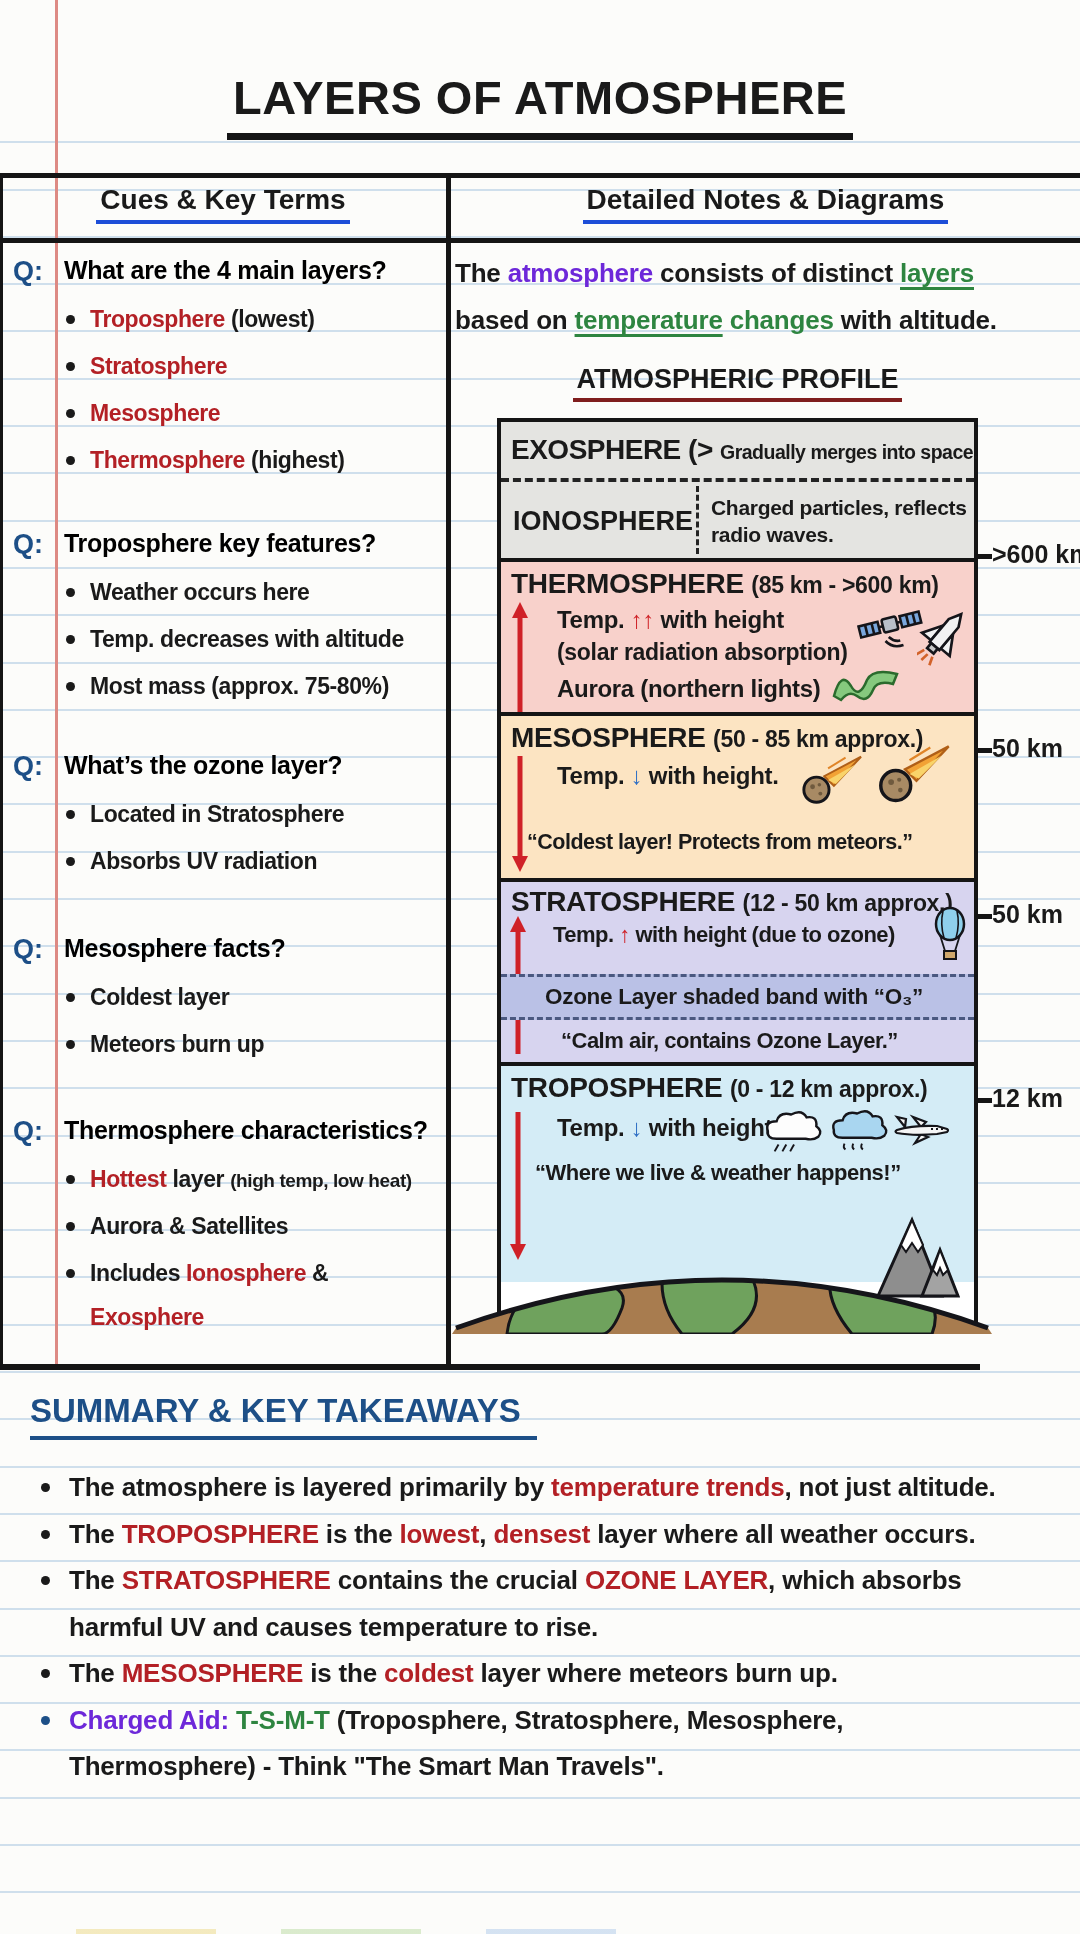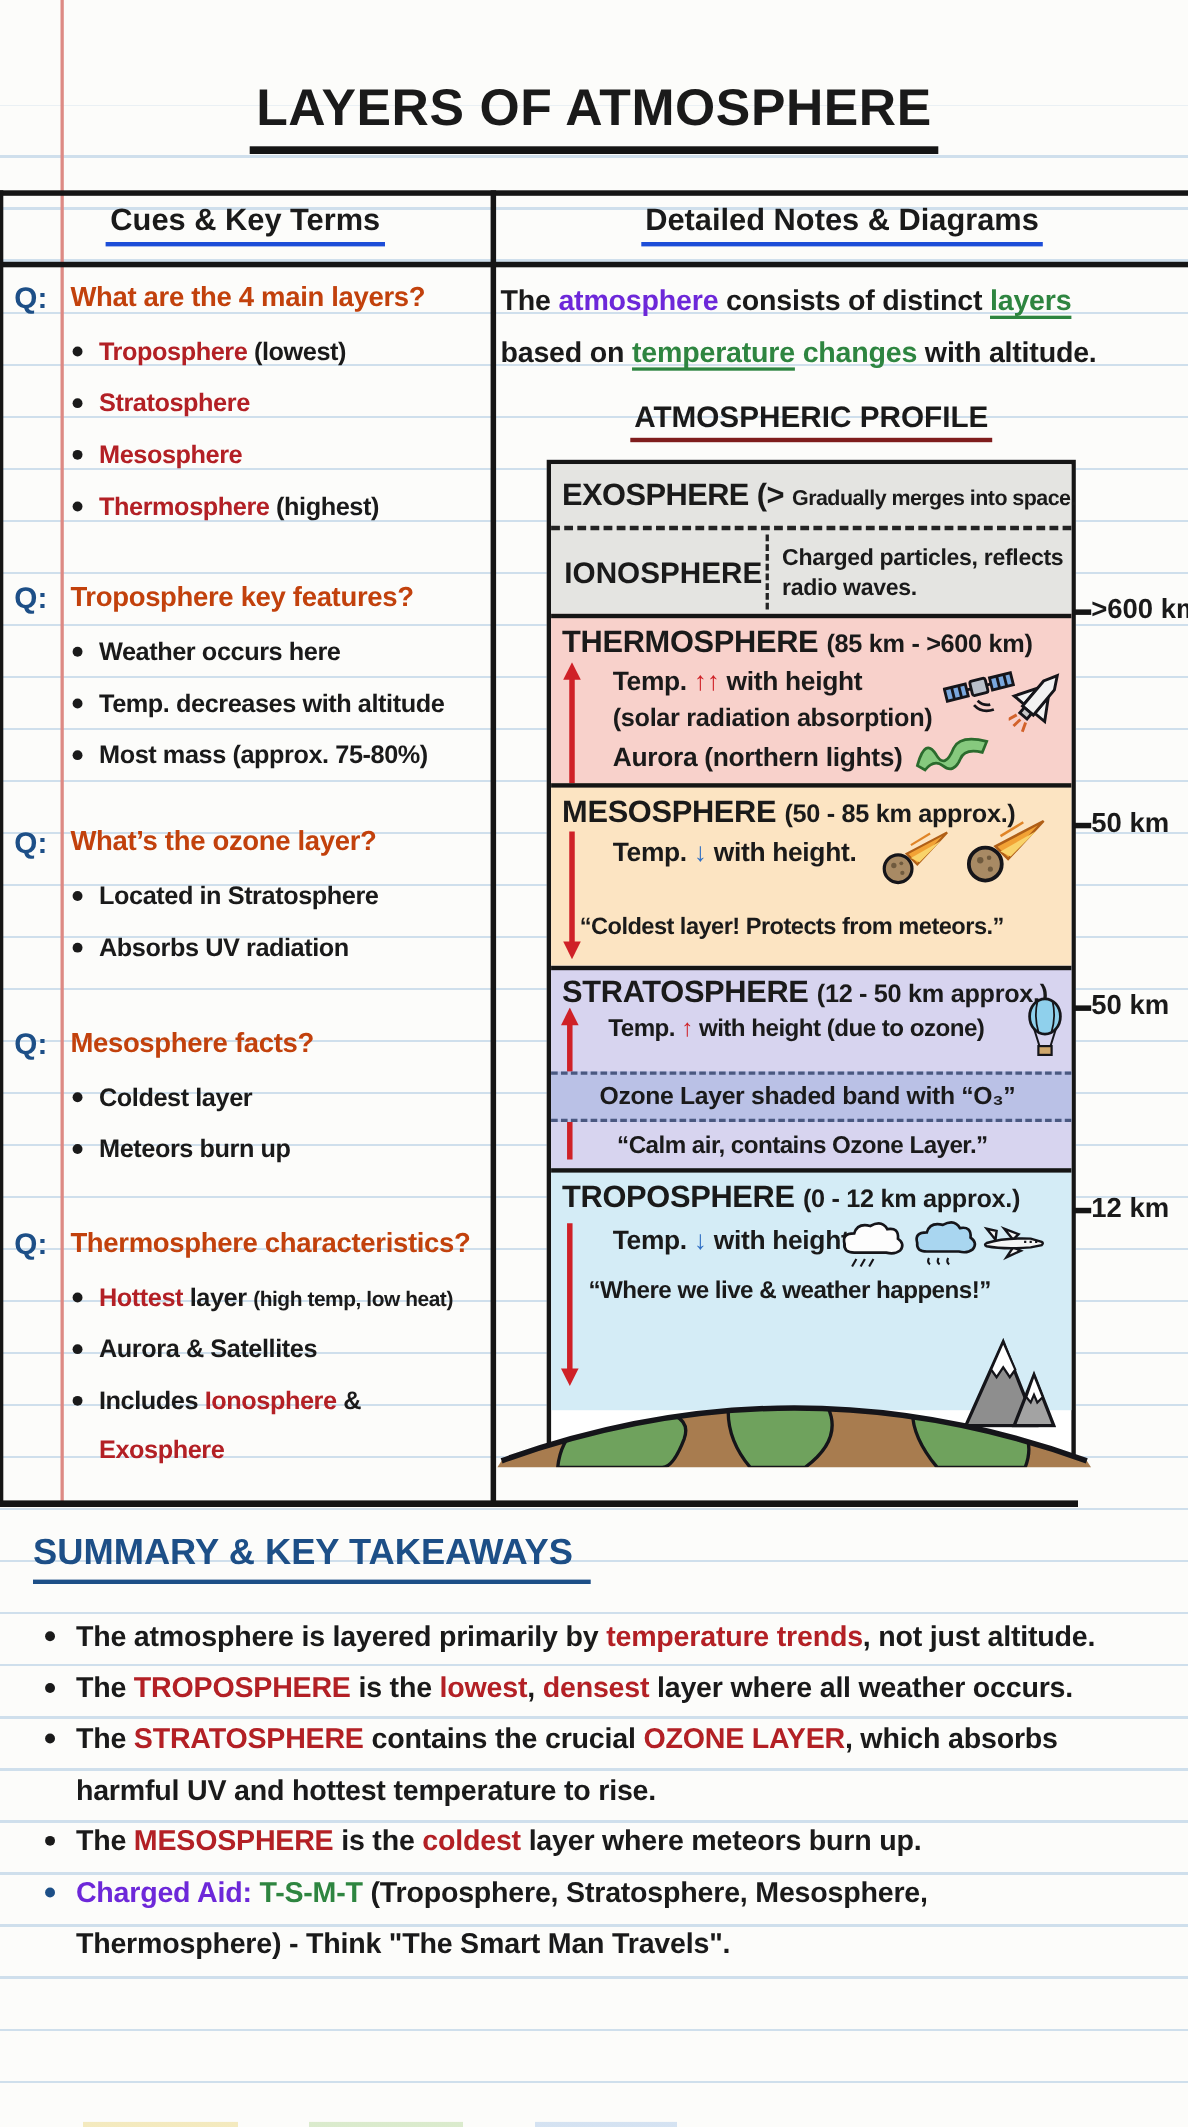--- a/index.html
+++ b/index.html
@@ -14,21 +14,21 @@
   .title{position:absolute;left:0;top:70px;width:100%;text-align:center;margin:0;font-size:47px;font-weight:700;letter-spacing:.5px;}
   .title span{display:inline-block;border-bottom:7px solid #151515;padding:0 6px 8px 6px;}
   
   .hline{position:absolute;background:#151515;}
   .vline{position:absolute;background:#151515;}
   .col-header{position:absolute;top:184px;height:54px;text-align:center;font-size:28px;font-weight:700;}
   .col-header span{display:inline-block;border-bottom:4px solid #1d4ed8;padding:0 4px 4px 4px;text-align:right;}
   
   .cue{position:absolute;left:0;width:444px;}
   .cue .q{position:absolute;left:13px;top:6px;font-size:27px;font-weight:700;color:#1d4f87;}
-  .cue .qt{margin-left:64px;height:47px;line-height:40px;font-size:25px;font-weight:700;color:#c2410c;letter-spacing:-.3px;}
+  .cue .qt{margin-left:64px;height:47px;line-height:40px;font-size:25px;font-weight:700;color:#000000;letter-spacing:-.3px;}
   .cue .cb{position:relative;height:47px;padding-left:90px;line-height:44px;font-size:23px;font-weight:700;letter-spacing:-.4px;}
   .cue .dot{position:absolute;left:66px;top:18px;width:9px;height:9px;border-radius:50%;background:#1a1a1a;}
   
   .intro{position:absolute;left:455px;width:618px;height:47px;line-height:42px;font-size:26px;font-weight:700;letter-spacing:-.2px;}
   .profile-title{position:absolute;left:497px;top:364px;width:481px;text-align:center;font-size:27px;font-weight:700;}
   .profile-title span{display:inline-block;border-bottom:4px solid #7f1d1d;padding:0 3px 3px 3px;}
   
   .pbox{position:absolute;left:497px;top:418px;width:481px;height:908px;border:4px solid #151515;box-sizing:border-box;background:#fff;}
   .layer{position:relative;box-sizing:border-box;width:100%;}
   .layer.bt{border-top:4px solid #151515;}
@@ -303,21 +303,21 @@
         <span class="sdot"></span>
       <div class="sline"><span>The atmosphere is layered primarily by </span><span class="c-r">temperature trends</span><span>, not just altitude.</span></div>
     </div>
     <div class="sb">
         <span class="sdot"></span>
       <div class="sline"><span>The </span><span class="c-r">TROPOSPHERE</span><span> is the </span><span class="c-r">lowest</span><span>, </span><span class="c-r">densest</span><span> layer where all weather occurs.</span></div>
     </div>
     <div class="sb">
         <span class="sdot"></span>
       <div class="sline"><span>The </span><span class="c-r">STRATOSPHERE</span><span> contains the crucial </span><span class="c-r">OZONE LAYER</span><span>, which absorbs</span></div>
-      <div class="sline"><span>harmful UV and hottest temperature to rise.</span></div>
+      <div class="sline"><span>harmful UV and causes temperature to rise.</span></div>
     </div>
     <div class="sb">
         <span class="sdot"></span>
       <div class="sline"><span>The </span><span class="c-r">MESOSPHERE</span><span> is the </span><span class="c-r">coldest</span><span> layer where meteors burn up.</span></div>
     </div>
     <div class="sb">
         <span class="sdot blue"></span>
       <div class="sline"><span class="c-b">Charged Aid: </span><span class="c-g">T-S-M-T</span><span> (Troposphere, Stratosphere, Mesosphere,</span></div>
       <div class="sline"><span>Thermosphere) - Think "The Smart Man Travels".</span></div>
     </div>

